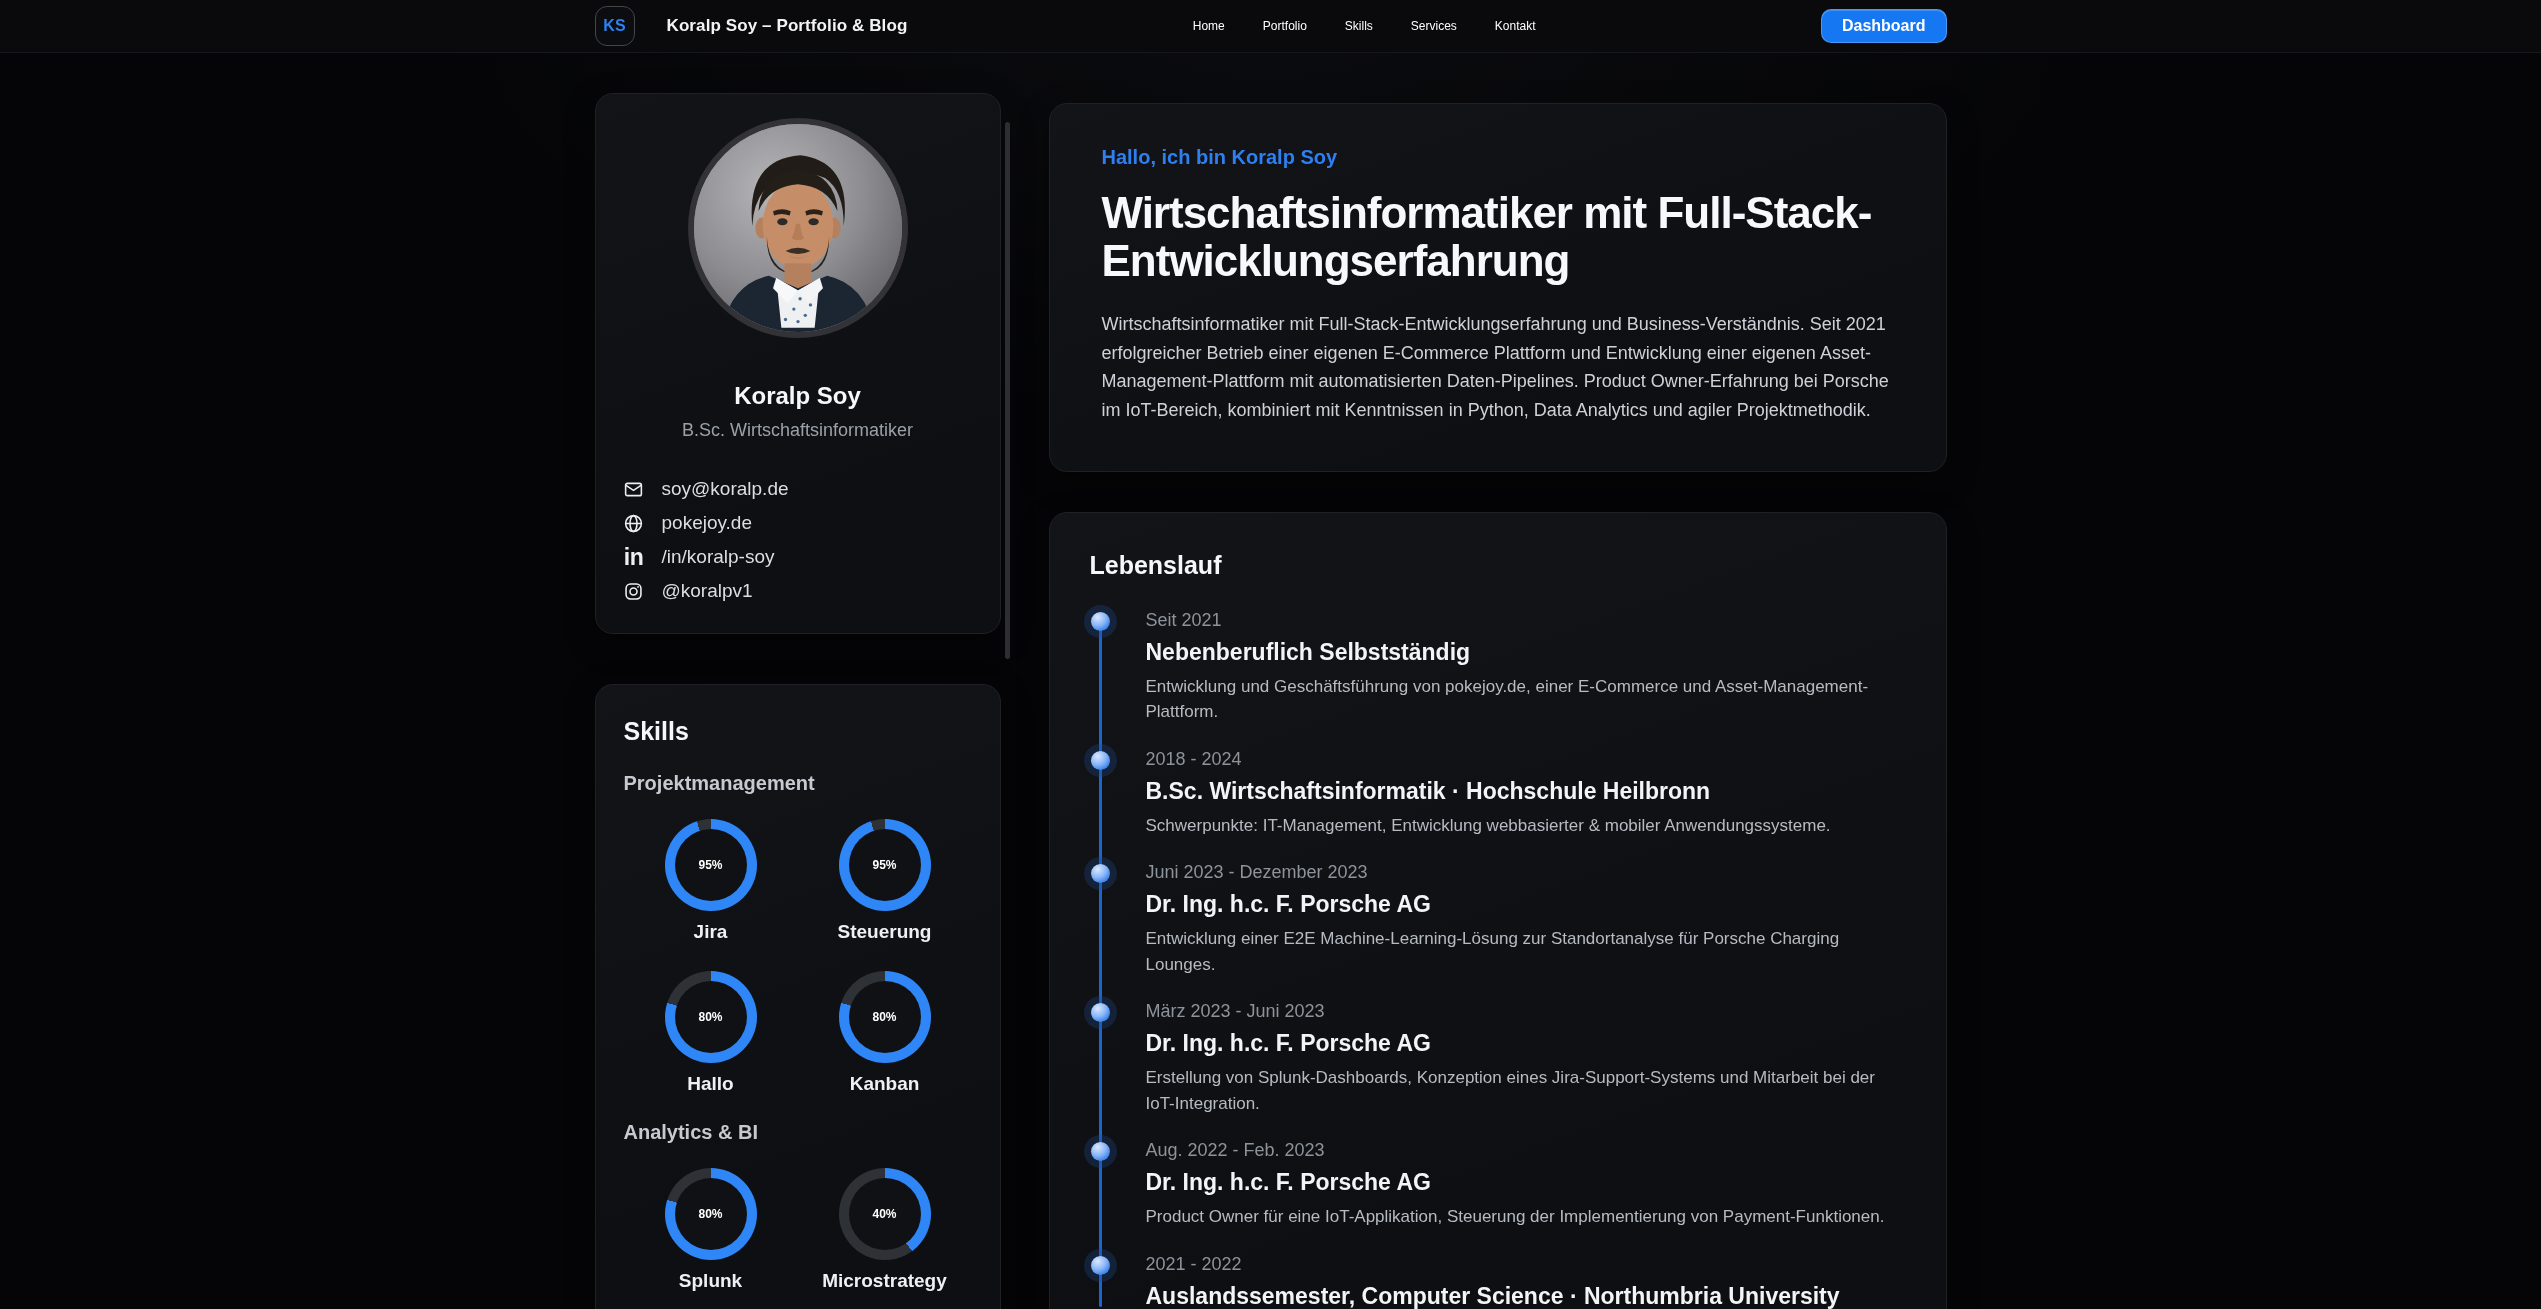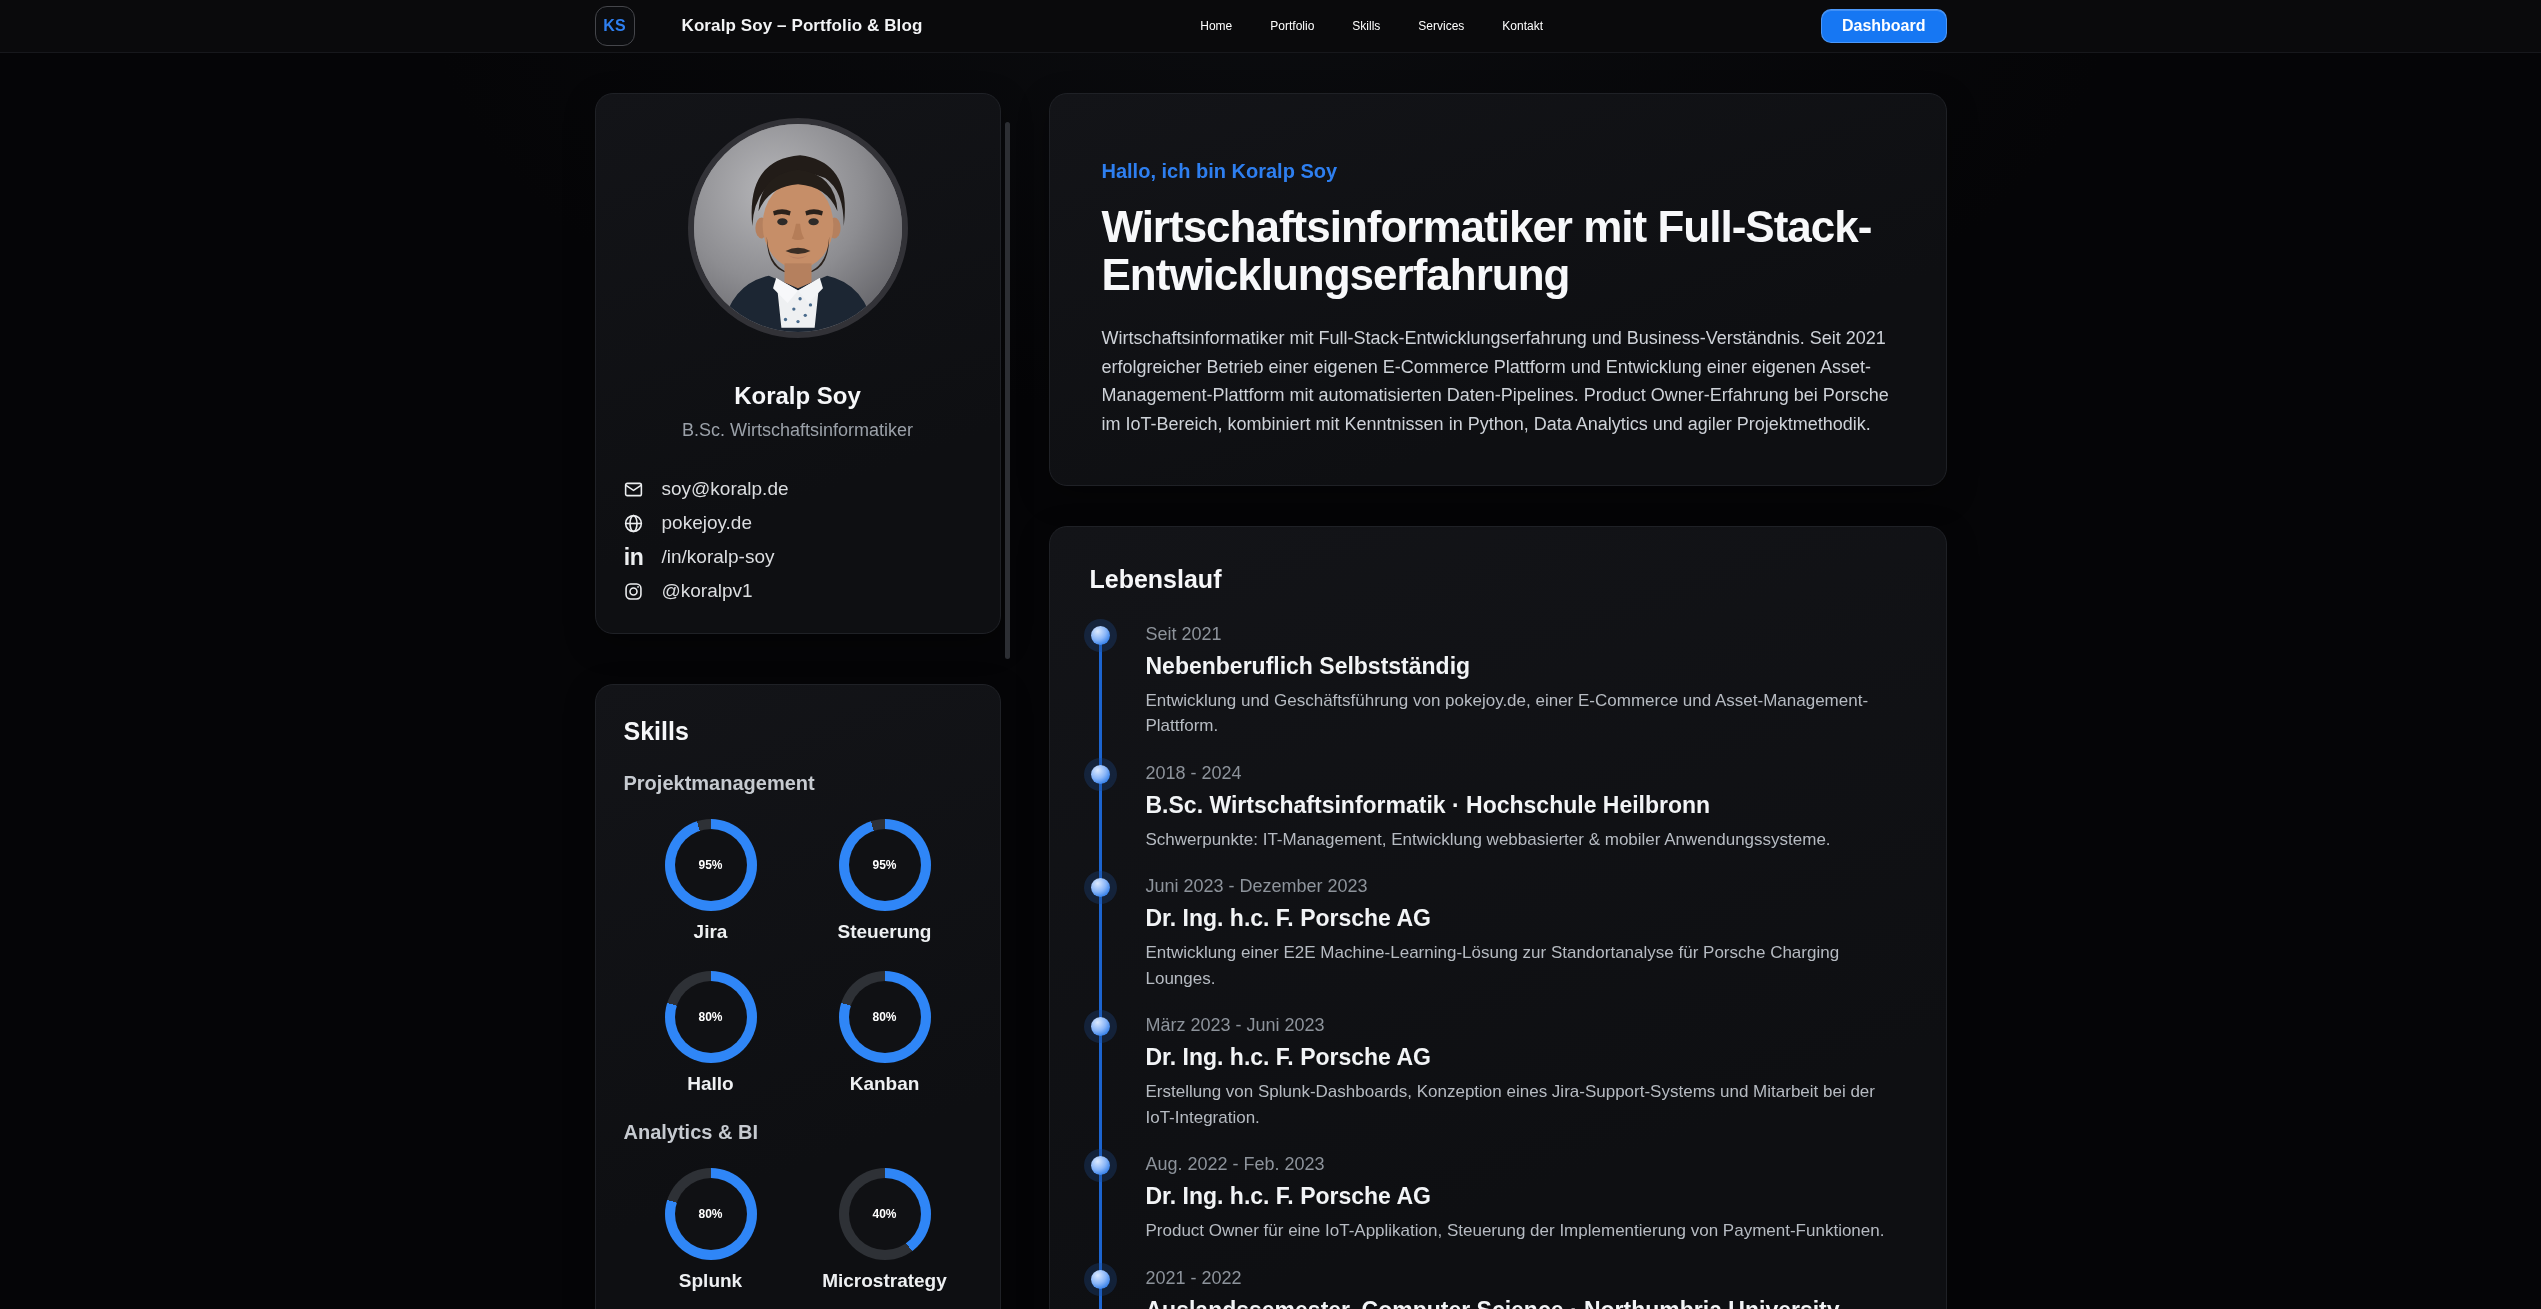--- a/index.html
+++ b/index.html
@@ -12,21 +12,21 @@
   }
 
   
   .navbar {
     height:53px; background:#0a0a0c; border-bottom:1px solid #17181c;
     display:flex; align-items:center;
   }
   .nav-inner {
     width:1352px; margin:0 auto; display:flex; align-items:center;
   }
-  .brand { display:flex; align-items:center; gap:15px; }
+  .brand { display:flex; align-items:center; }
   .logo-badge {
     width:40px; height:40px; border:1.5px solid #45464b; border-radius:12px;
     background:#0c0d10; color:#2e7ff0; font-weight:700; font-size:16px;
     display:grid; place-items:center; letter-spacing:.2px;
   }
   .brand-title { font-size:17px; font-weight:700; color:#f2f3f5; letter-spacing:.1px;margin-left:32px; }
   .nav-links {
     flex:1; display:flex; justify-content:center; gap:38px;
     font-size:12px; color:#ffffff; font-weight:400;
   }
@@ -80,21 +80,21 @@
     --p:0;
     width:92px; height:92px; border-radius:50%;
     background:conic-gradient(#2f86f7 calc(var(--p)*1%), #2e3136 0);
     display:grid; place-items:center; position:relative;
   }
   .ring::before { content:""; position:absolute; inset:10px; border-radius:50%; background:#101114; }
   .ring-val { position:relative; font-size:12px; font-weight:700; color:#ffffff; }
   .ring-label { margin-top:10px; font-size:19px; font-weight:700; color:#eef0f2; }
 
   
-  .hero-card { padding:66px 52px 46px; }
+  .hero-card { padding:42px 52px 46px;margin-top:10px; }
   .eyebrow { font-size:20px; font-weight:600; color:#2e7ff0; }
   .hero-title {
     margin-top:20px; font-size:44px; line-height:1.1; font-weight:800;
     letter-spacing:-1px; color:#f7f8fa; max-width:820px;
   }
   .hero-desc { margin-top:24px; font-size:18px; line-height:1.6; color:#ced2d8; max-width:826px; }
 
   
   .cv-card { margin-top:40px; padding:38px 40px 44px; }
   .cv-title { font-size:25px; font-weight:700; color:#f6f7f9; }

